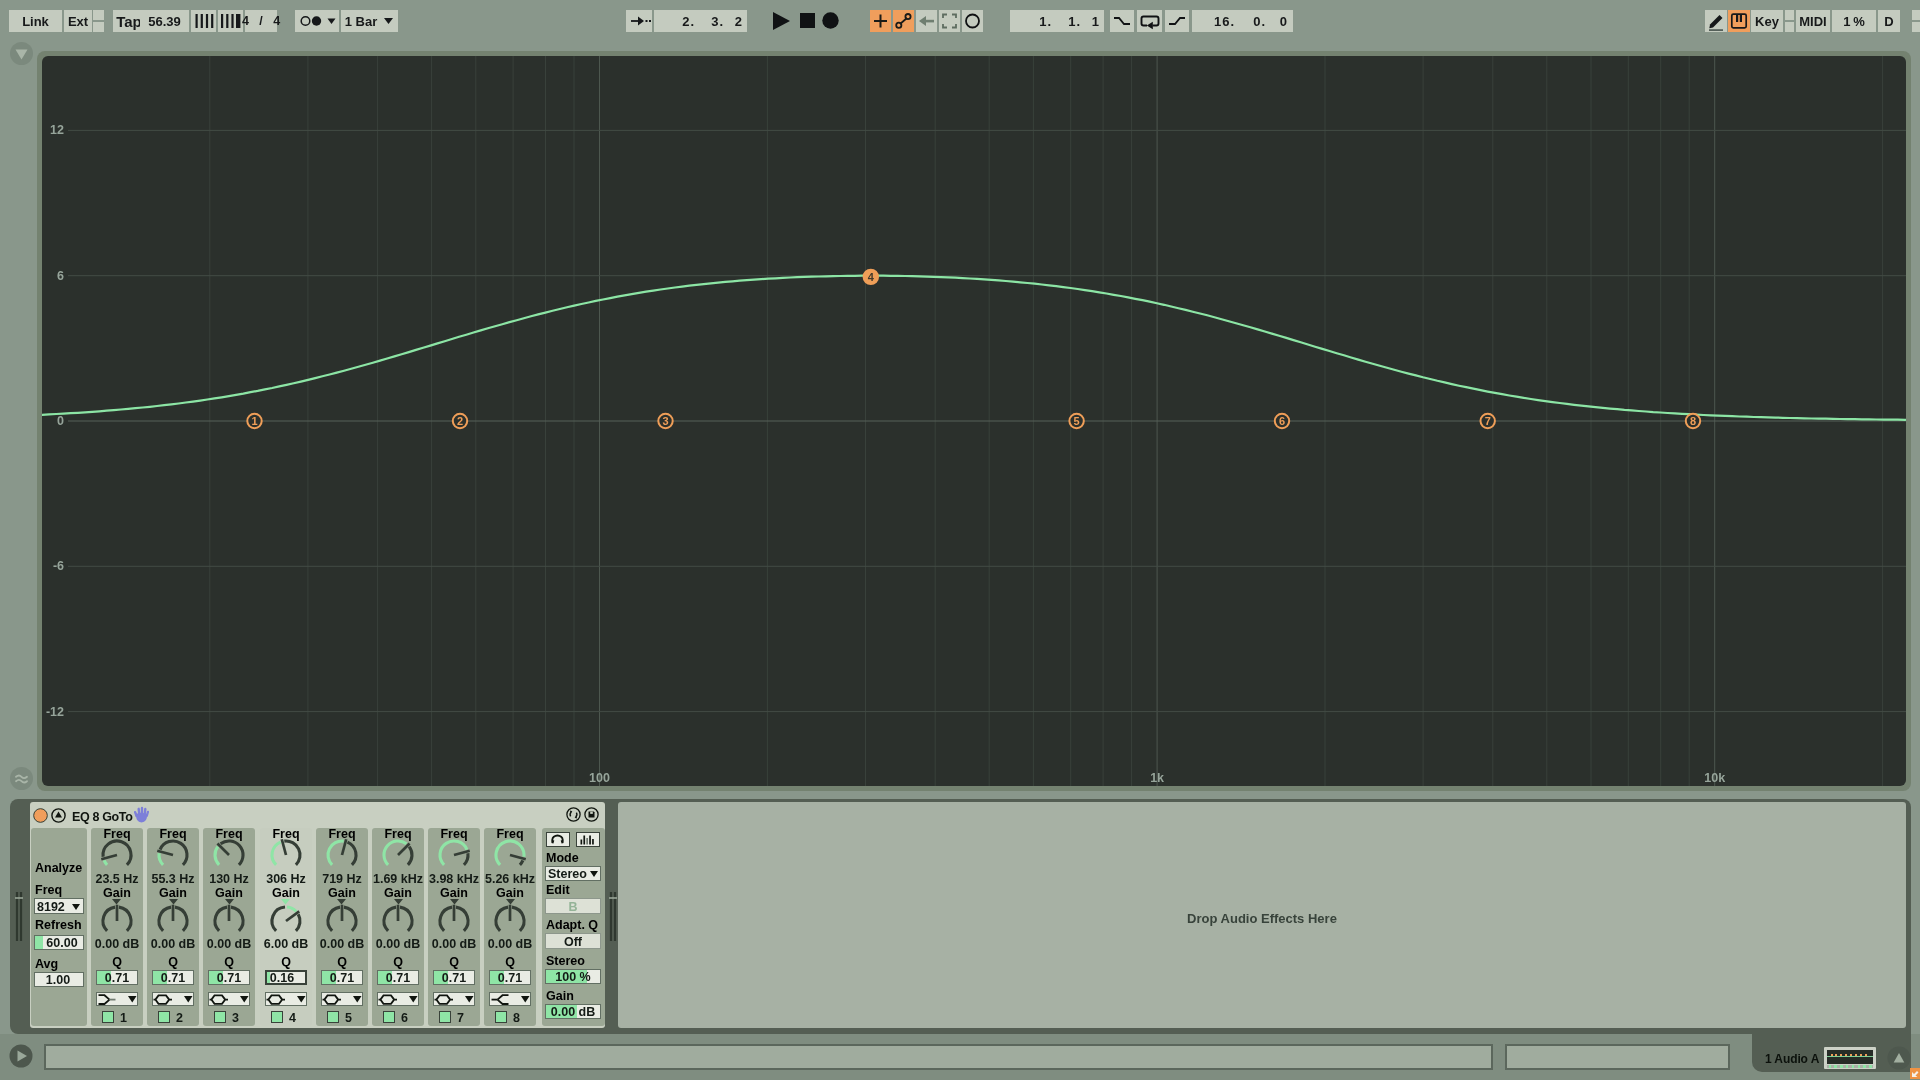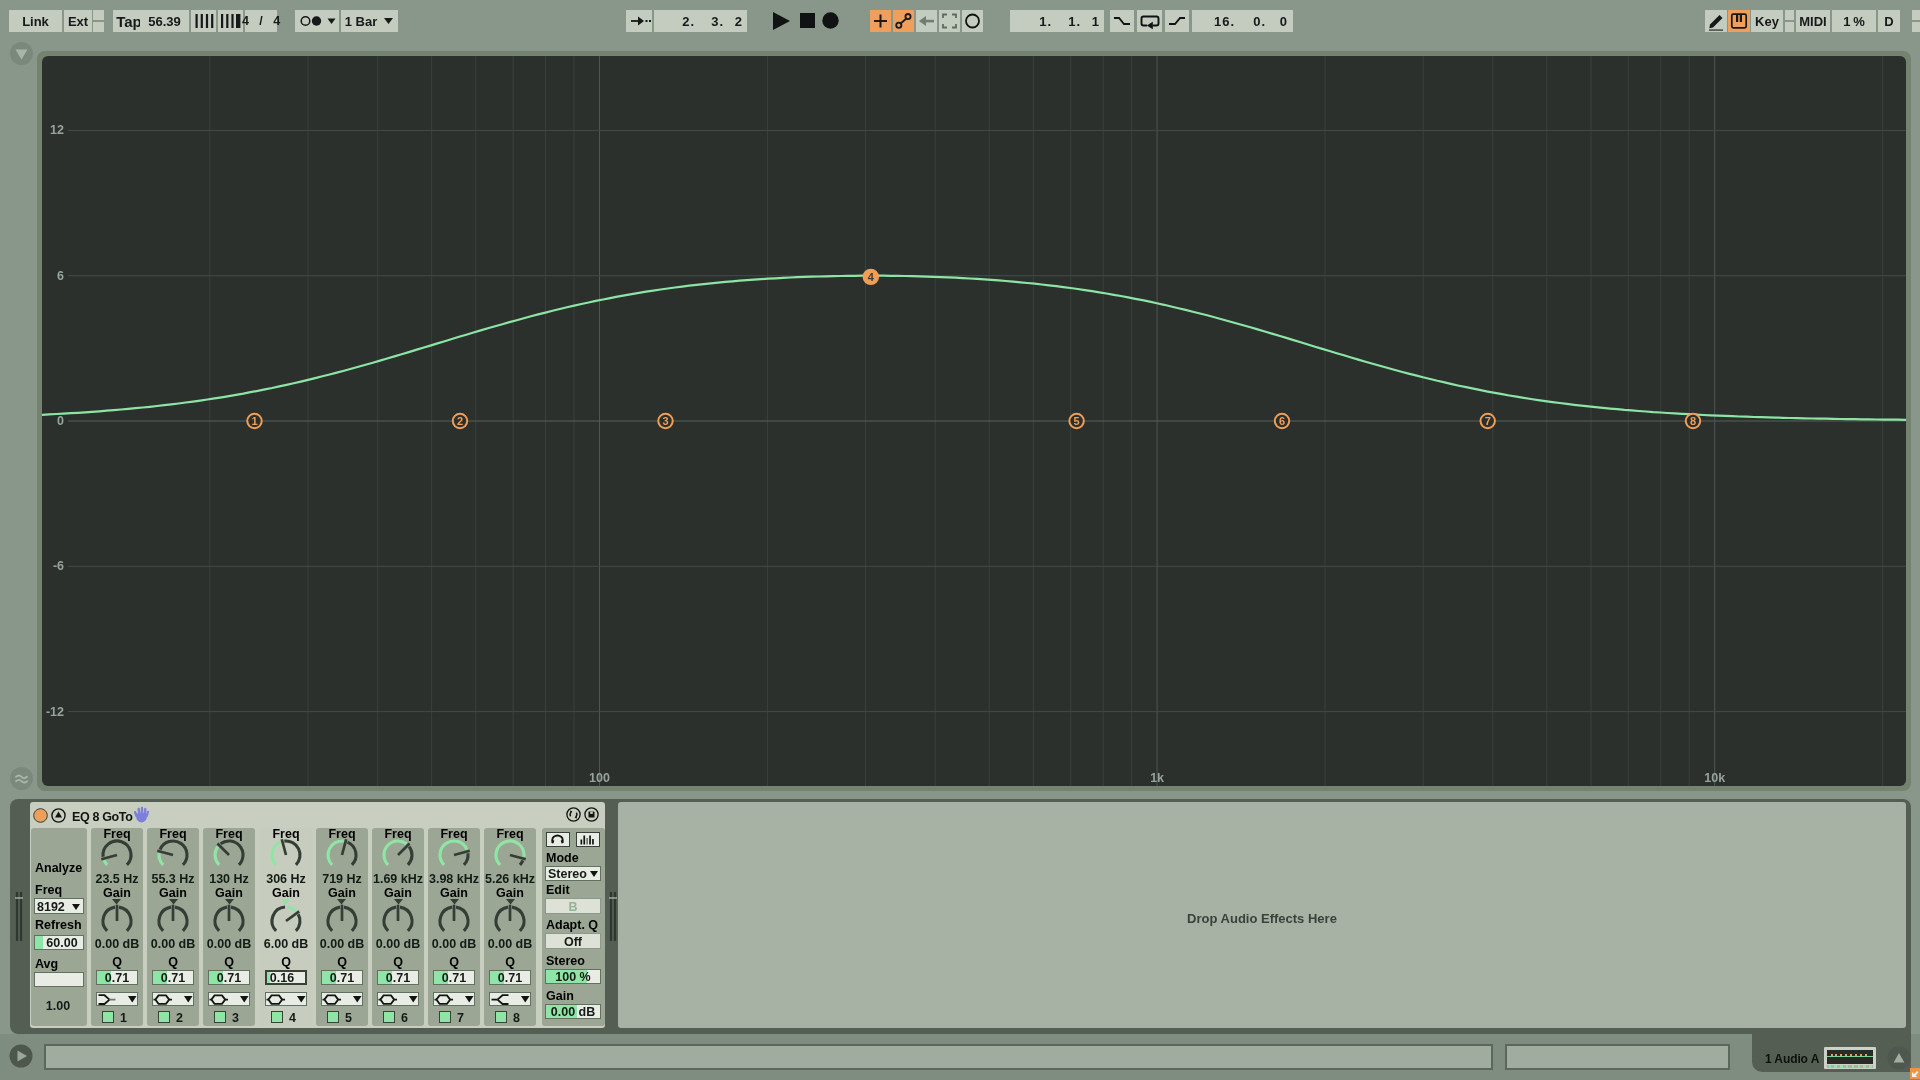--- a/index.html
+++ b/index.html
@@ -293,21 +293,21 @@
 <svg class="a" style="left:72px;top:904px" width="9" height="7">
     <path d="M0 0 L8 0 L4 6 Z" fill="#10150f"></path>
   </svg>
 <div class="lbl" style="left:35px;top:920px">Refresh</div>
 <div class="fld" style="left:34px;top:935px;width:50px;height:15px">
     <div style="position:absolute;left:0;top:0;width:8px;height:15px;background:#8fe5a6"></div>
   </div>
 <div class="val" style="left:40px;top:936px;width:44px">60.00</div>
 <div class="lbl" style="left:35px;top:959px">Avg</div>
 <div class="fld" style="left:34px;top:972px;width:50px;height:15px"></div>
-<div class="val" style="left:34px;top:999px;width:48px">1.00</div>
+<div class="val" style="left:34px;top:973px;width:48px">1.00</div>
 <div class="a" style="left:91px;top:828px;width:52px;height:198px;background:#9ba794;border-radius:3px"></div>
 <div class="lbl" style="left:91px;top:829px;width:52px;text-align:center">Freq</div>
 <svg class="a" style="left:97.0px;top:835px" width="40" height="40" viewBox="-20 -20 40 40">
     <path d="M -9.90 9.90 A 14 14 0 0 1 -12.89 5.47" fill="none" stroke="#8fe5a6" stroke-width="3.1"></path>
     <path d="M -13.90 1.71 A 14 14 0 1 1 9.90 9.90" fill="none" stroke="#353e36" stroke-width="3.1"></path>
     <line x1="0" y1="0" x2="-15.74" y2="4.22" stroke="#353e36" stroke-width="2.7"></line>
   </svg>
 <div class="val" style="left:85px;top:872px;width:64px">23.5 Hz</div>
 <div class="lbl" style="left:91px;top:888px;width:52px;text-align:center">Gain</div>
 <svg class="a" style="left:112px;top:898.5px" width="9" height="6">

